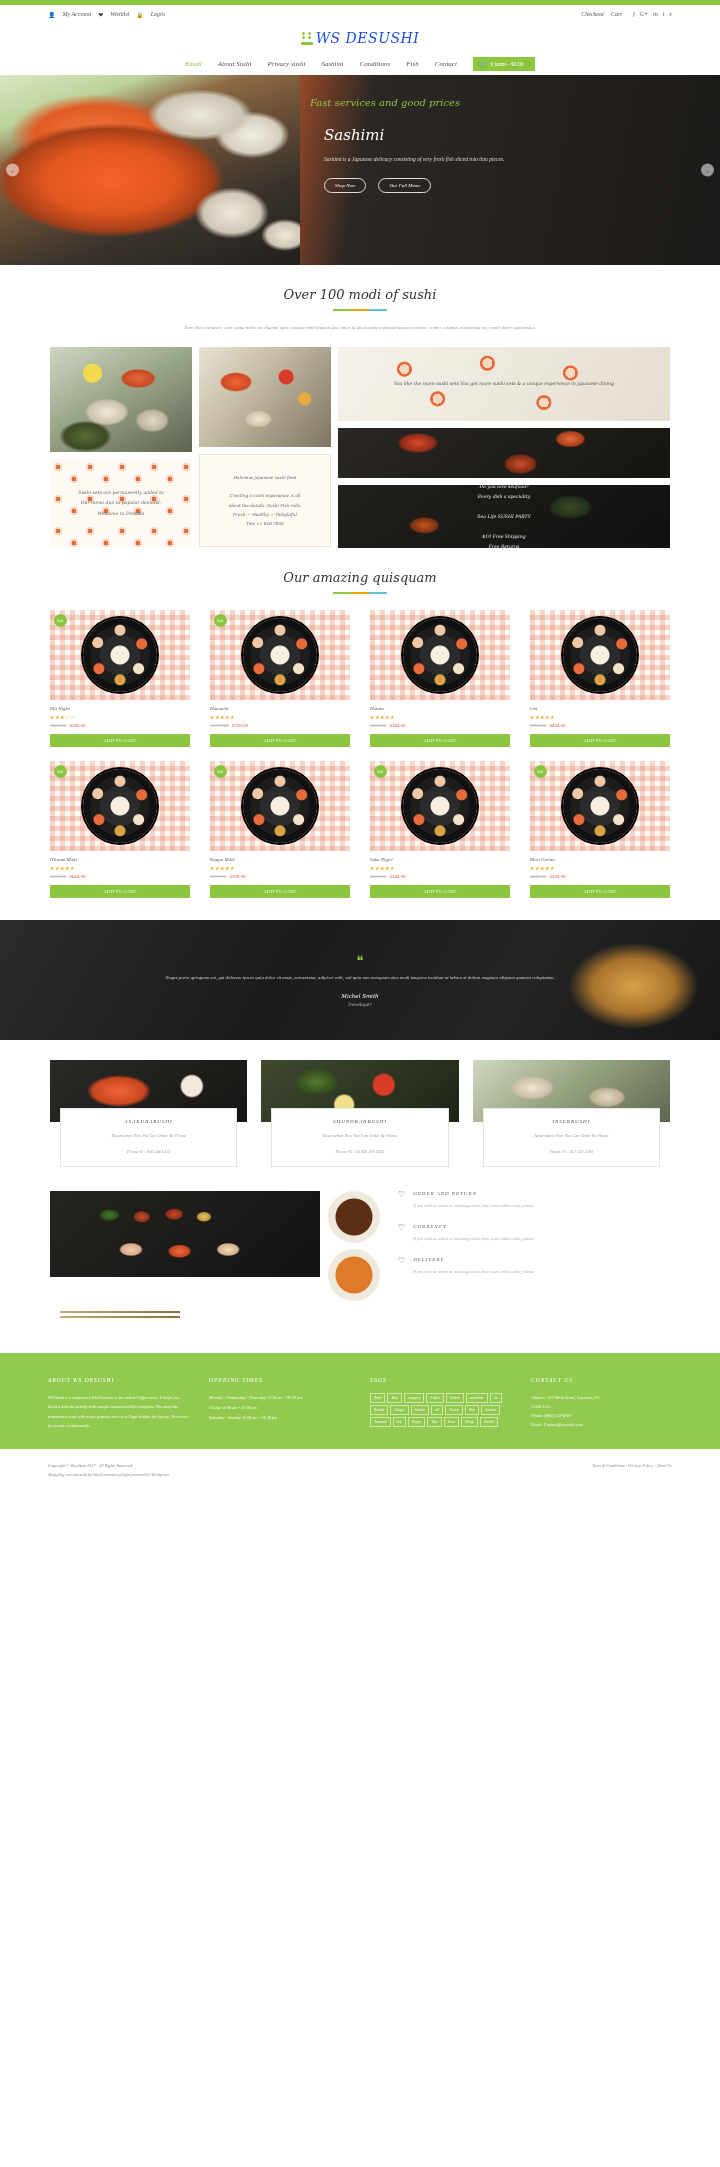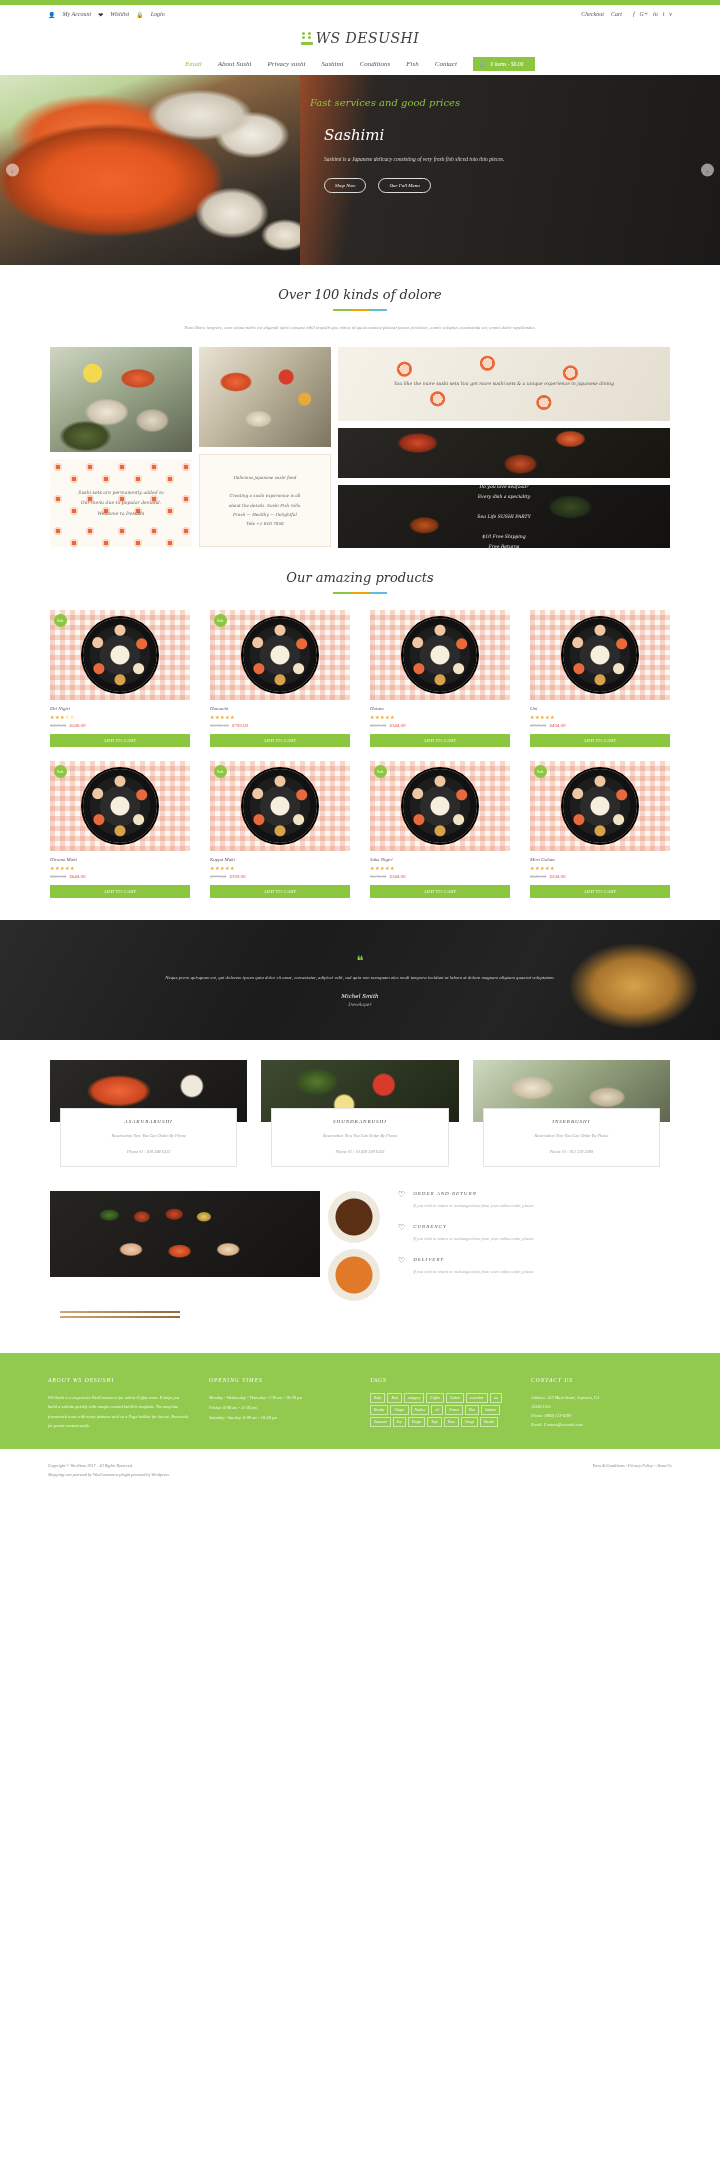--- a/index.html
+++ b/index.html
@@ -36,21 +36,21 @@
     background: #8cc63e;
   }
   .logo-mark i:nth-child(1){ left:1px; top:0; }
   .logo-mark i:nth-child(2){ left:7px; top:0; }
   .logo-mark i:nth-child(3){ left:1px; top:4px; }
   .logo-mark i:nth-child(4){ left:7px; top:4px; }
   .logo-mark b {
     position:absolute; bottom:0; left:0; width:12px; height:3px;
     background:#8cc63e; border-radius:1px;
   }
-  .logo-text { font-size: 14px; letter-spacing: 0.5px; color: #404040; font-style: italic; }
+  .logo-text { font-size: 14px; letter-spacing: 0.5px; color: #1d4ed8; font-style: italic; }
 
   
   .nav-row {
     height: 22px; display: flex; align-items: center; justify-content: center;
     gap: 16px; font-size: 7px; position: relative;
   }
   .nav-row a { color: #555; text-decoration: none; font-style: italic; }
   .nav-row a.active { color: #8cc63e; }
   .cart-btn {
     background: #8cc63e; color: #fff; font-size: 5.5px; padding: 4px 10px 4px 16px;
@@ -324,21 +324,21 @@
     <div class="hero-btns">
       <span class="hero-btn">Shop Now</span>
       <span class="hero-btn">Our Full Menu</span>
     </div>
   </div>
   <div class="arrow l">‹</div>
   <div class="arrow r">›</div>
 </div>
 
 <div class="sec-head">
-  <h2 class="script">Over 100 kinds of dolore</h2>
+  <h2 class="script">Over 100 modi of sushi</h2>
   <div class="divider"></div>
   <div class="sec-sub">Nam libero tempore, cum soluta nobis est eligendi optio cumque nihil impedit quo minus id quod maxime placeat facere possimus, omnis voluptas assumenda est, omnis dolor repellendus.</div>
 </div>
 
 <div class="gallery">
   <div class="gcol" style="width:142px">
     <div class="gcell img-seafood" style="height:105px"></div>
     <div class="gcell img-pattern" style="height:88px">
       <div class="cap script" style="color:#666;white-space:pre-line">Sushi sets are permanently added to
 Our menu due to popular demand.
@@ -370,21 +370,21 @@
 
 Sea Life SUSHI PARTY
 
 $10     Free Shipping
 Free Returns</div>
     </div>
   </div>
 </div>
 
 <div class="sec-head">
-  <h2 class="script">Our amazing products</h2>
+  <h2 class="script">Our amazing quisquam</h2>
   <div class="divider"></div>
 </div>
 
 <div class="prod-grid" id="product-grid">
     <div class="prod">
       <div class="prod-img">
         <span class="badge-sale">Sale</span>
         <span class="platter"></span>
       </div>
       <div class="prod-name">Ebi Nigiri</div>

